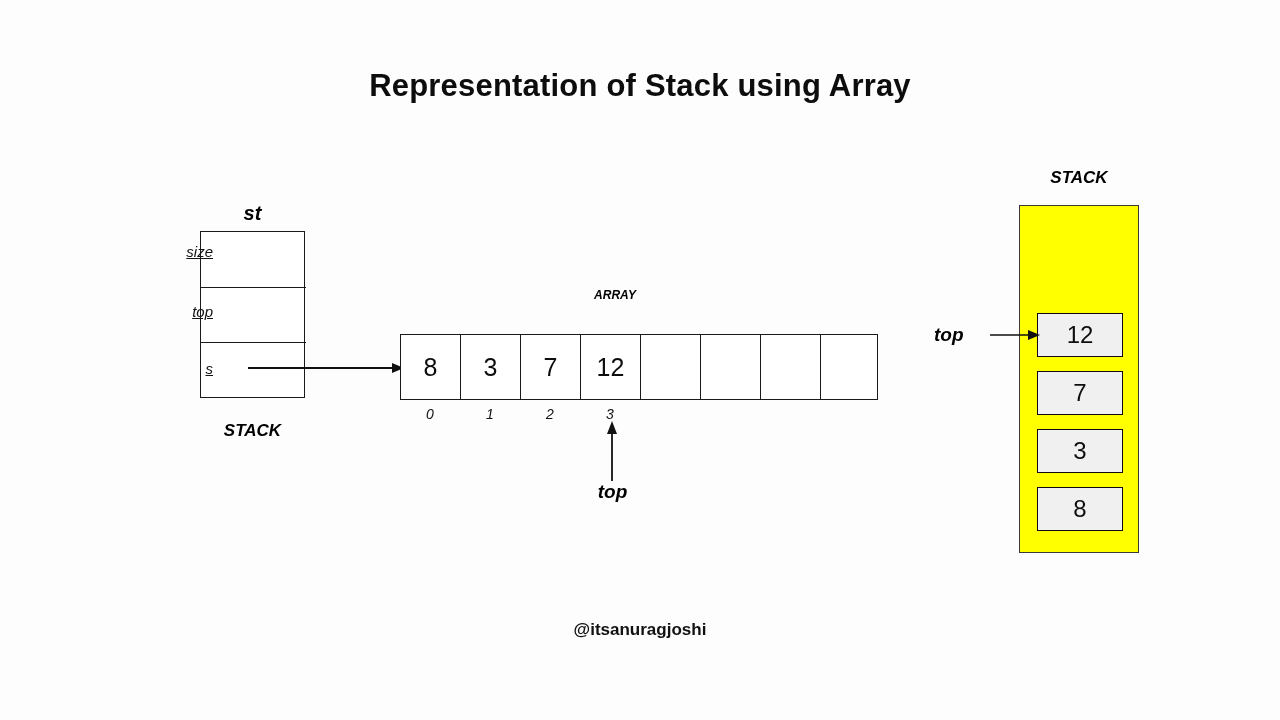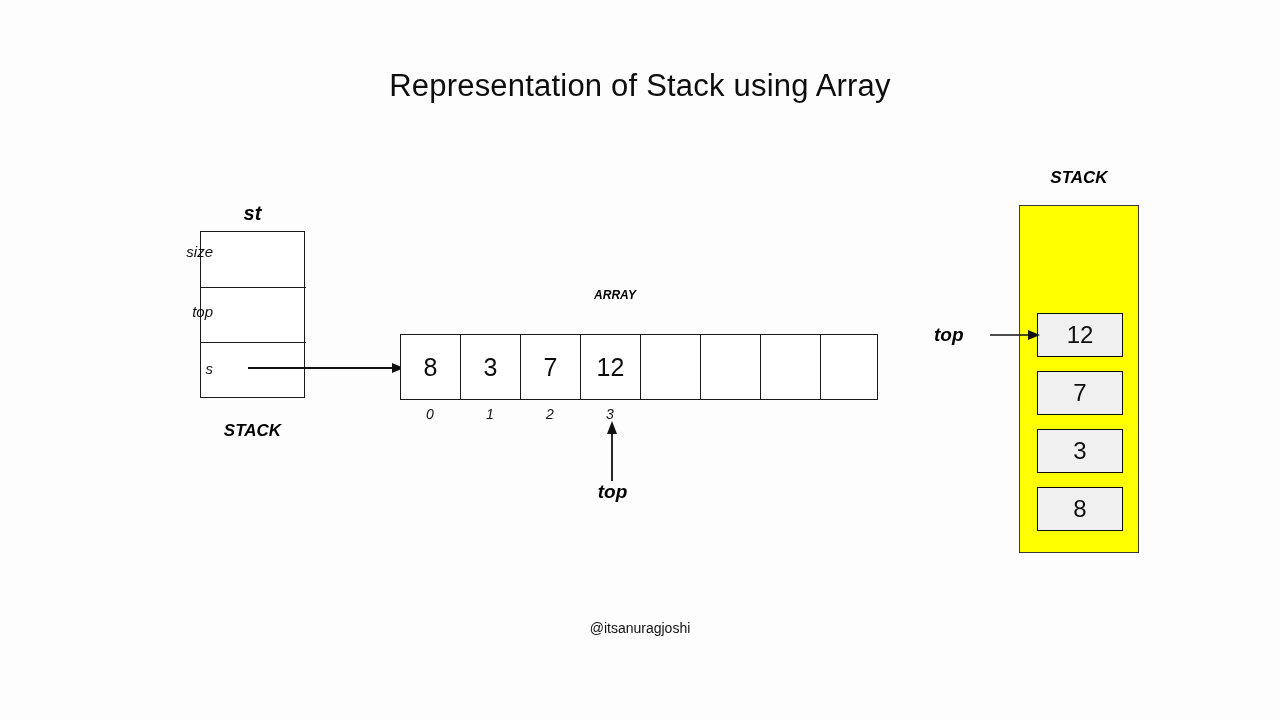--- a/index.html
+++ b/index.html
@@ -28,21 +28,21 @@
   }
 
   
   #title {
     position: absolute;
     left: 0;
     top: 68px;
     width: 1280px;
     text-align: center;
     font-size: 31px;
-    font-weight: 400;
+    font-weight: 700;
     color: #0d0d0d;
     letter-spacing: 0.2px;
     white-space: pre;
   }
 
   
   #st-label {
     position: absolute;
     left: 200px;
     top: 194px;
@@ -76,20 +76,21 @@
   .struct-cell.c2 { top: 111.2px; }
 
   .struct-field-label {
     position: absolute;
     right: 0;
     width: 58px;
     text-align: right;
     font-size: 15px;
     font-style: italic;
     color: #111;
+    text-decoration: underline;
   }
   #lbl-size { left: 155px; top: 243px; }
   #lbl-top  { left: 155px; top: 303px; }
   #lbl-s    { left: 155px; top: 360px; }
 
   #struct-caption {
     position: absolute;
     left: 165px;
     top: 416px;
     width: 175px;
@@ -237,22 +238,22 @@
     height: 26px;
   }
 
   
   #watermark {
     position: absolute;
     left: 540px;
     top: 620px;
     width: 200px;
     text-align: center;
-    font-size: 14px;
-    font-weight: normal;
+    font-size: 17px;
+    font-weight: bold;
     color: #111;
   }
 </style>
 </head>
 <body>
 
 <div id="canvas">
 
   <div id="title">Representation of Stack using Array</div>
 

